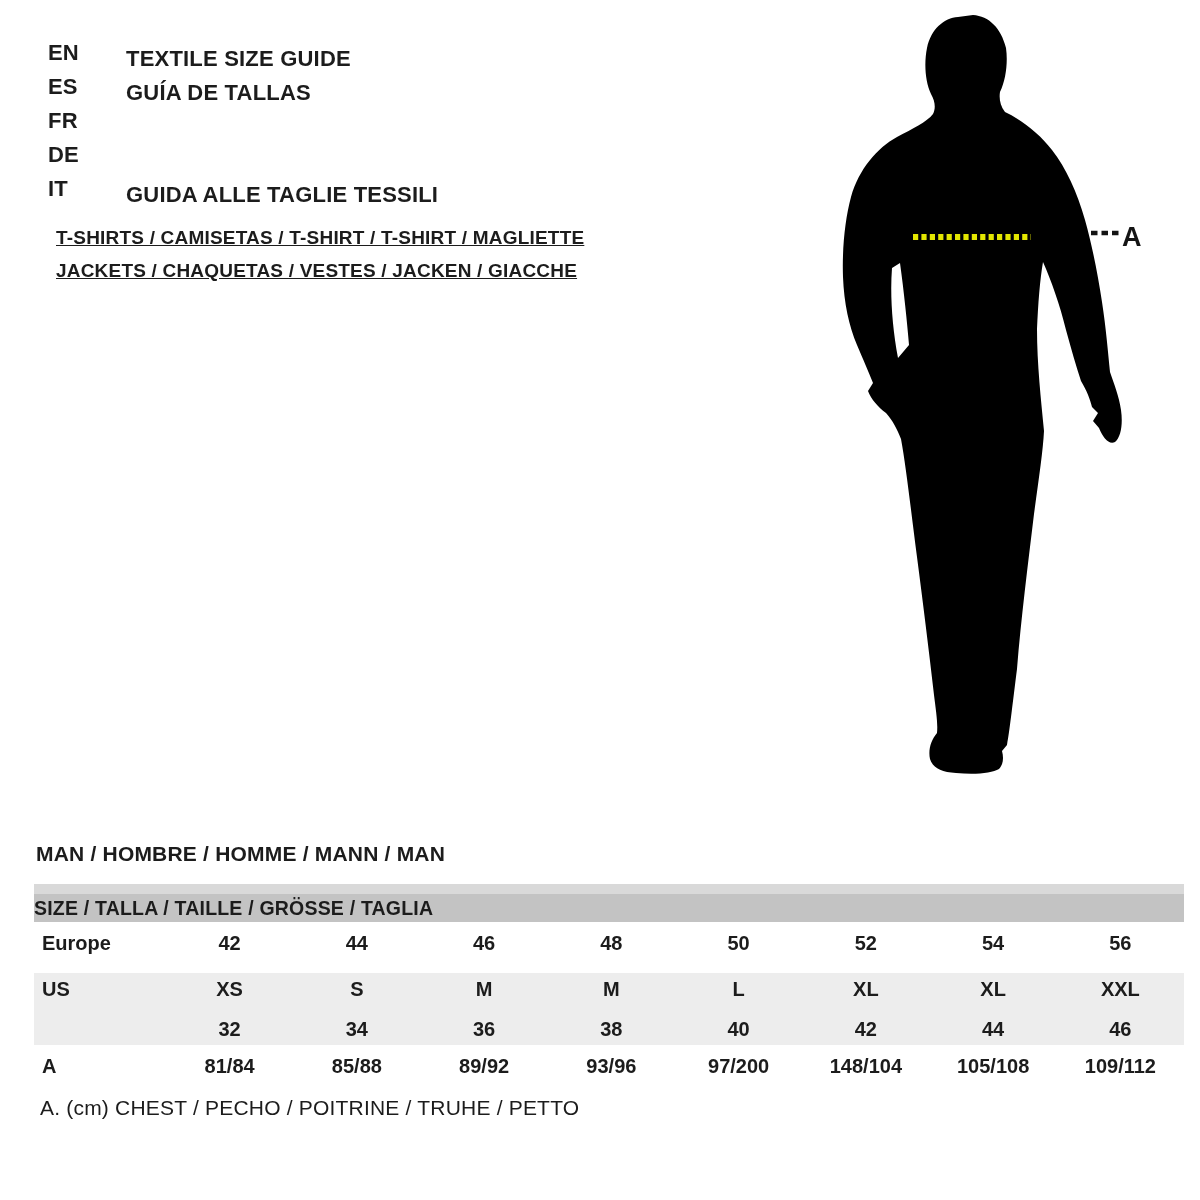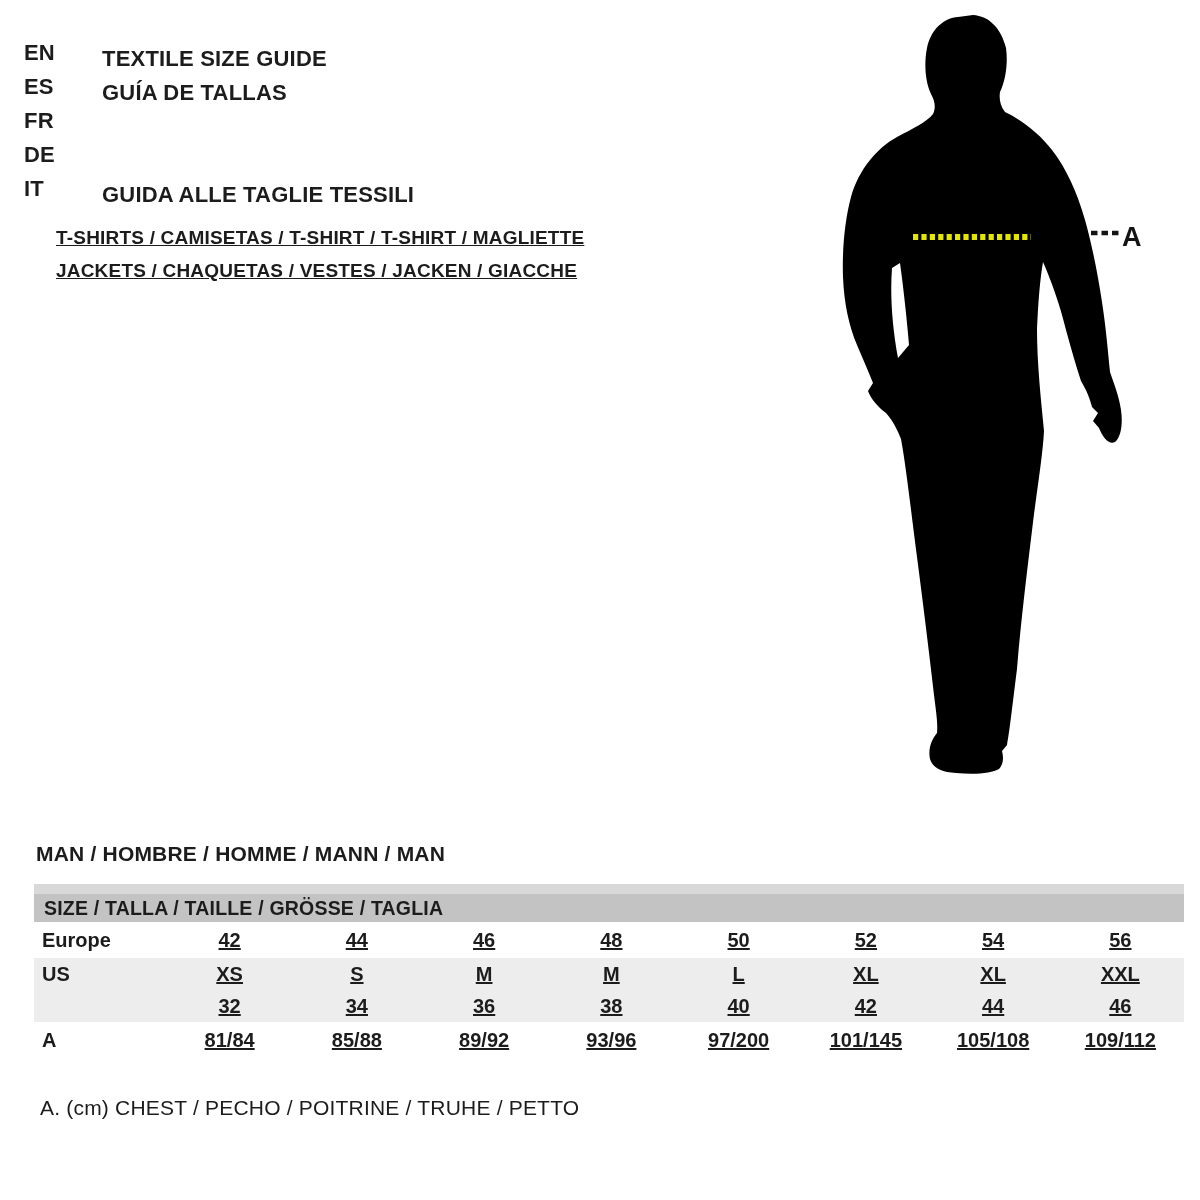--- a/index.html
+++ b/index.html
@@ -3,44 +3,44 @@
 <meta charset="utf-8">
 <style>
   html,body{margin:0;padding:0;}
   body{
     width:1200px;height:1200px;position:relative;overflow:hidden;
     background:var(--page-bg,#ffffff);
     color:var(--ink,#1c1c1c);
     font-family:"Liberation Sans",sans-serif;
   }
   
-  .lang-block{position:absolute;top:36px;left:24px;}
+  .lang-block{position:absolute;top:36px;left:48px;}
   .lang-row{display:flex;align-items:center;height:34px;}
   .lang-code{width:78px;font-weight:700;font-size:22px;letter-spacing:.2px;}
   .lang-label{font-weight:700;font-size:22px;letter-spacing:.2px;white-space:nowrap;margin-top:12px;}
   
   .categories{position:absolute;top:221px;left:56px;font-weight:700;font-size:19px;line-height:33px;letter-spacing:.2px;white-space:nowrap;text-decoration:underline;}
   
   svg.figure{position:absolute;top:0;left:0;}
   .sil{fill:var(--silhouette,#000);fill-rule:evenodd;}
   .chest-line{stroke:var(--measure-line,#e3e600);stroke-width:6;stroke-dasharray:5.2 3.2;fill:none;}
   .callout-line{stroke:#141414;stroke-width:4.5;stroke-dasharray:6.5 4;fill:none;}
   .a-label{font-family:"Liberation Sans",sans-serif;font-weight:700;font-size:27px;fill:#141414;}
   
   .section-heading{position:absolute;top:842px;left:36px;font-weight:700;font-size:21px;letter-spacing:.2px;}
   
   .size-table{position:absolute;top:884px;left:34px;width:1150px;}
   .thead-strip{height:10px;background:var(--table-header-top,#d9d9d9);}
-  .thead{height:28px;background:var(--table-header-bg,#c3c3c3);font-weight:700;font-size:19.5px;line-height:28px;padding-left:10px;letter-spacing:.2px;}
+  .thead{height:28px;background:var(--table-header-bg,#c3c3c3);font-weight:700;font-size:19.5px;line-height:28px;letter-spacing:.2px;}
   .trow{display:grid;grid-template-columns:132px repeat(8,1fr);align-items:center;font-weight:700;font-size:20px;}
-  .trow.h36{height:36px;}
-  .trow.h32{height:32px;}
+  .trow.h36{height:43px;}
+  .trow.h32{height:32px;margin-top:8px;}
   .stripe{background:var(--table-stripe-bg,#ededed);}
   .tlabel{padding-left:8px;text-align:left;}
-  .tcell{text-align:center;text-decoration:underline;}
+  .tcell{text-align:center;}
   
   .footnote{position:absolute;top:1096px;left:40px;font-weight:400;font-size:21px;letter-spacing:.2px;}
 </style>
 </head>
 <body style="--page-bg: #ffffff; --ink: #1c1c1c; --silhouette: #000000; --measure-line: #e3e600; --table-header-bg: #c3c3c3; --table-header-top: #d9d9d9; --table-stripe-bg: #ededed;">
 
 <div class="lang-block">
   <div class="lang-row">
     <span class="lang-code">EN</span>
     <span class="lang-label">TEXTILE SIZE GUIDE</span>
@@ -163,19 +163,19 @@
     </div>
   </div>
 
   <div class="trow h36">
     <span class="tlabel">A</span>
     <span class="tcell">81/84</span>
     <span class="tcell">85/88</span>
     <span class="tcell">89/92</span>
     <span class="tcell">93/96</span>
     <span class="tcell">97/200</span>
-    <span class="tcell">101/145</span>
+    <span class="tcell">148/104</span>
     <span class="tcell">105/108</span>
     <span class="tcell">109/112</span>
   </div>
 </div>
 
 <div class="footnote">A. (cm) CHEST / PECHO / POITRINE / TRUHE / PETTO</div>
 
 </body></html>

